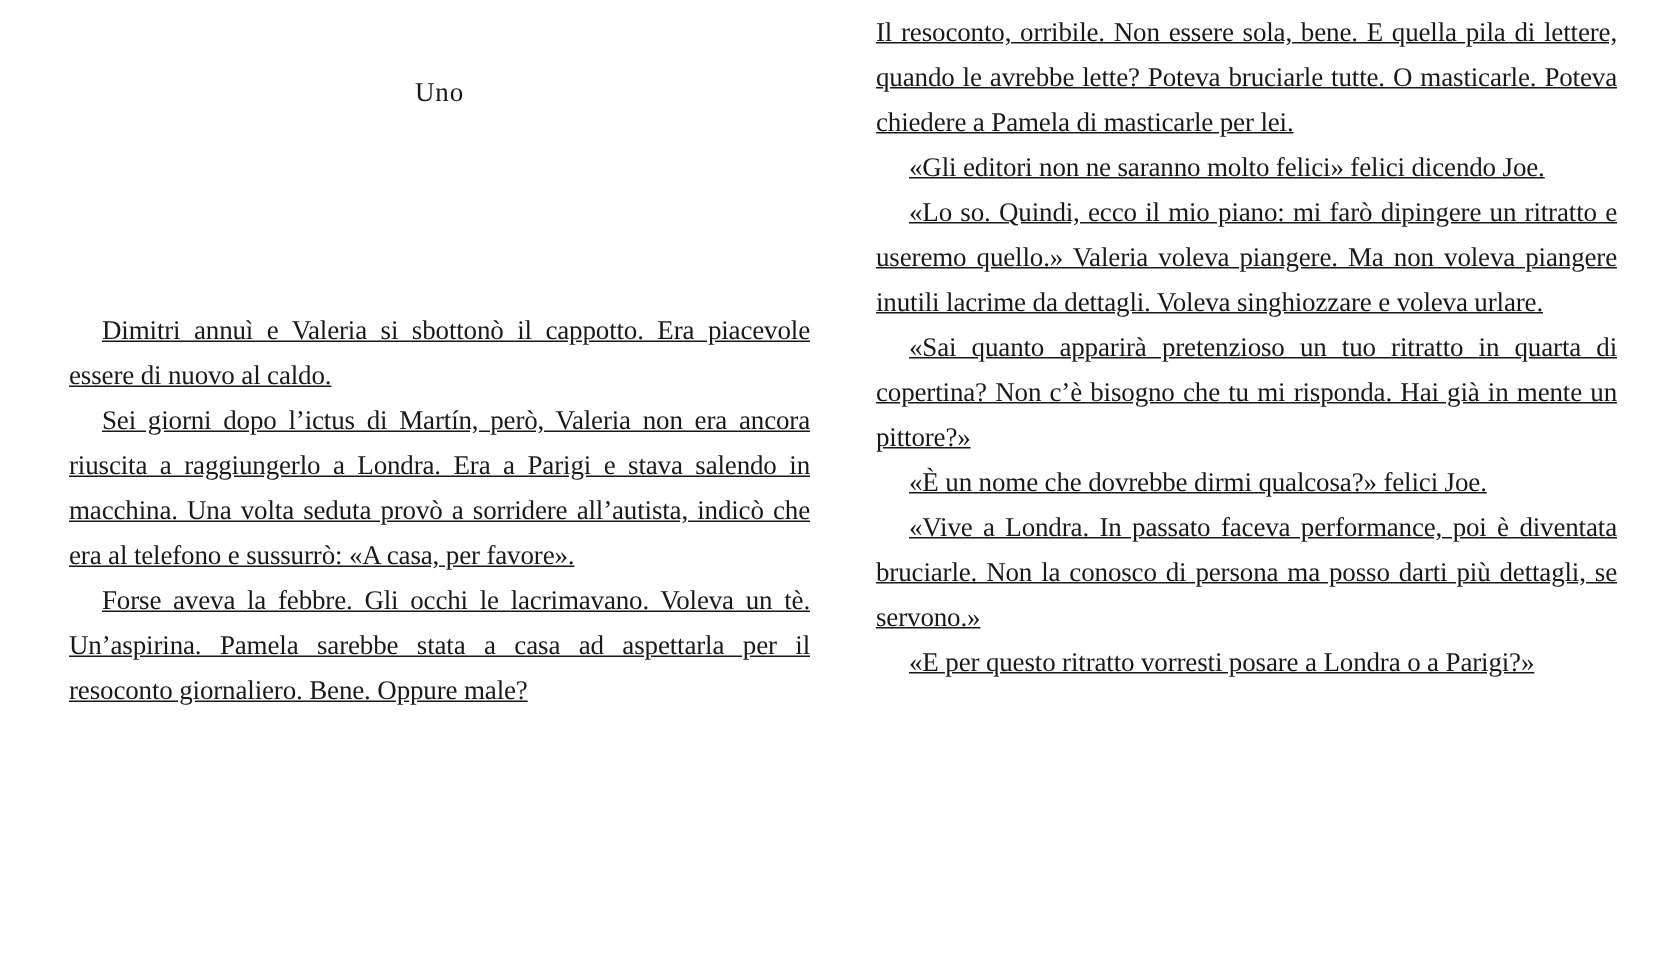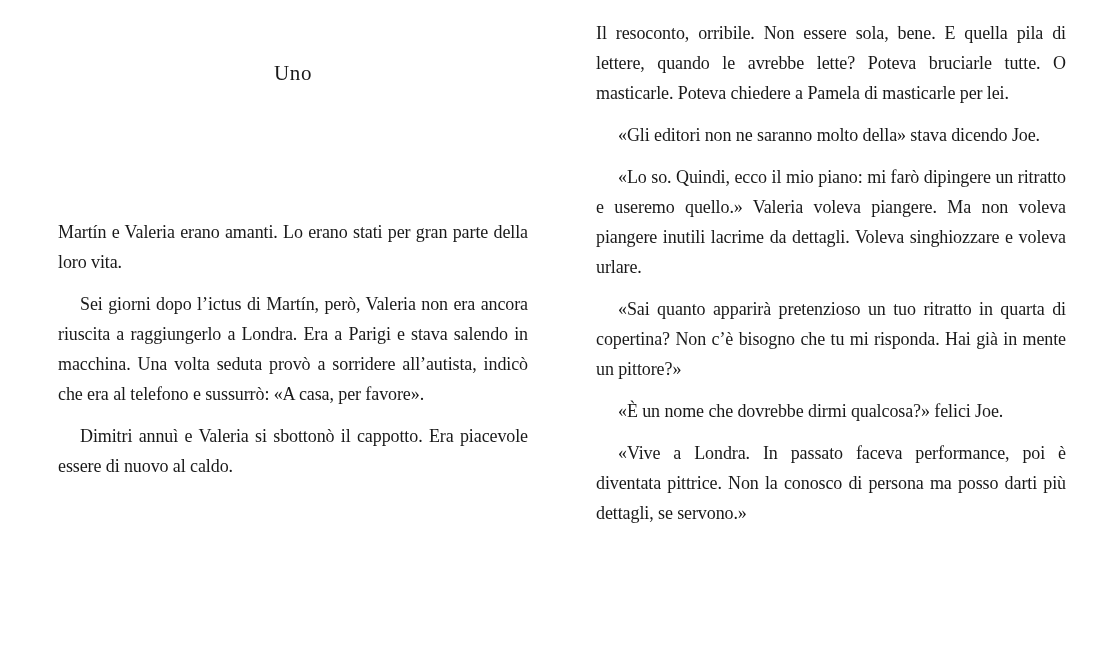--- a/index.html
+++ b/index.html
@@ -21,62 +21,64 @@
     padding: 0 24px 0 46px;
     display: flex;
     gap: 44px;
     background: #ffffff;
   }
   .column {
     width: 494px;
     flex: 0 0 494px;
   }
   .chapter-title {
-    margin: 12px;
+    margin: 0;
     padding-top: 48px;
     text-align: center;
     font-weight: 400;
-    font-size: 21px;
+    font-size: 18px;
     line-height: 26px;
     letter-spacing: 0.6px;
   }
   .column-left .paragraphs {
     margin-top: 131px;
   }
   .column-right .paragraphs {
     padding-top: 6px;
   }
   .paragraphs p {
-    margin: 12px;
+    margin: 0;
     font-size: 18px;
     line-height: 30px;
     text-align: justify;
     letter-spacing: -0.1px;
     hyphens: none;
+    text-decoration: underline;
     -webkit-hyphens: none;
   }
   .paragraphs p.indent {
     text-indent: 22px;
   }
 </style>
 </head>
 <body style="background: rgb(255, 255, 255); color: rgb(25, 25, 25);">
 
 <div class="page">
   <div class="column column-left">
     <h1 class="chapter-title">Uno</h1>
     <div class="paragraphs">
-        <p class="">Martín e Valeria erano amanti. Lo erano stati per gran parte della loro vita.</p>
+        <p class="indent">Dimitri annuì e Valeria si sbottonò il cappotto. Era piacevole essere di nuovo al caldo.</p>
         <p class="indent">Sei giorni dopo l’ictus di Martín, però, Valeria non era ancora riuscita a raggiungerlo a Londra. Era a Parigi e stava salendo in macchina. Una volta seduta provò a sorridere all’autista, indicò che era al telefono e sussurrò: «A casa, per favore».</p>
-        <p class="indent">Dimitri annuì e Valeria si sbottonò il cappotto. Era piacevole essere di nuovo al caldo.</p>
+        <p class="indent">Forse aveva la febbre. Gli occhi le lacrimavano. Voleva un tè. Un’aspirina. Pamela sarebbe stata a casa ad aspettarla per il resoconto giornaliero. Bene. Oppure male?</p>
       </div>
   </div>
   <div class="column column-right">
     <div class="paragraphs">
         <p class="">Il resoconto, orribile. Non essere sola, bene. E quella pila di lettere, quando le avrebbe lette? Poteva bruciarle tutte. O masticarle. Poteva chiedere a Pamela di masticarle per lei.</p>
-        <p class="indent">«Gli editori non ne saranno molto della» stava dicendo Joe.</p>
+        <p class="indent">«Gli editori non ne saranno molto felici» felici dicendo Joe.</p>
         <p class="indent">«Lo so. Quindi, ecco il mio piano: mi farò dipingere un ritratto e useremo quello.» Valeria voleva piangere. Ma non voleva piangere inutili lacrime da dettagli. Voleva singhiozzare e voleva urlare.</p>
         <p class="indent">«Sai quanto apparirà pretenzioso un tuo ritratto in quarta di copertina? Non c’è bisogno che tu mi risponda. Hai già in mente un pittore?»</p>
         <p class="indent">«È un nome che dovrebbe dirmi qualcosa?» felici Joe.</p>
-        <p class="indent">«Vive a Londra. In passato faceva performance, poi è diventata pittrice. Non la conosco di persona ma posso darti più dettagli, se servono.»</p>
+        <p class="indent">«Vive a Londra. In passato faceva performance, poi è diventata bruciarle. Non la conosco di persona ma posso darti più dettagli, se servono.»</p>
+        <p class="indent">«E per questo ritratto vorresti posare a Londra o a Parigi?»</p>
       </div>
   </div>
 </div>
 
 </body></html>

